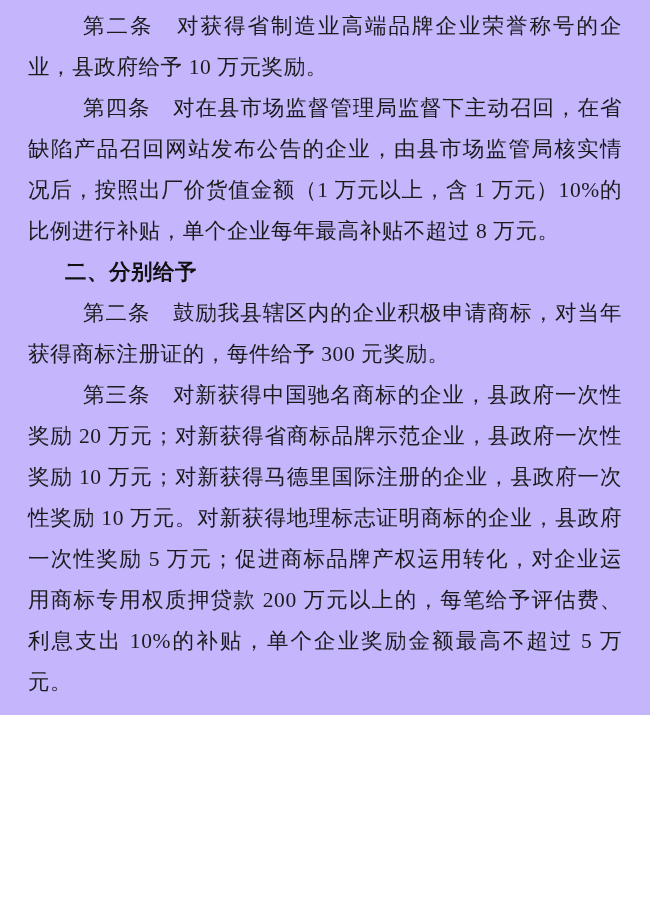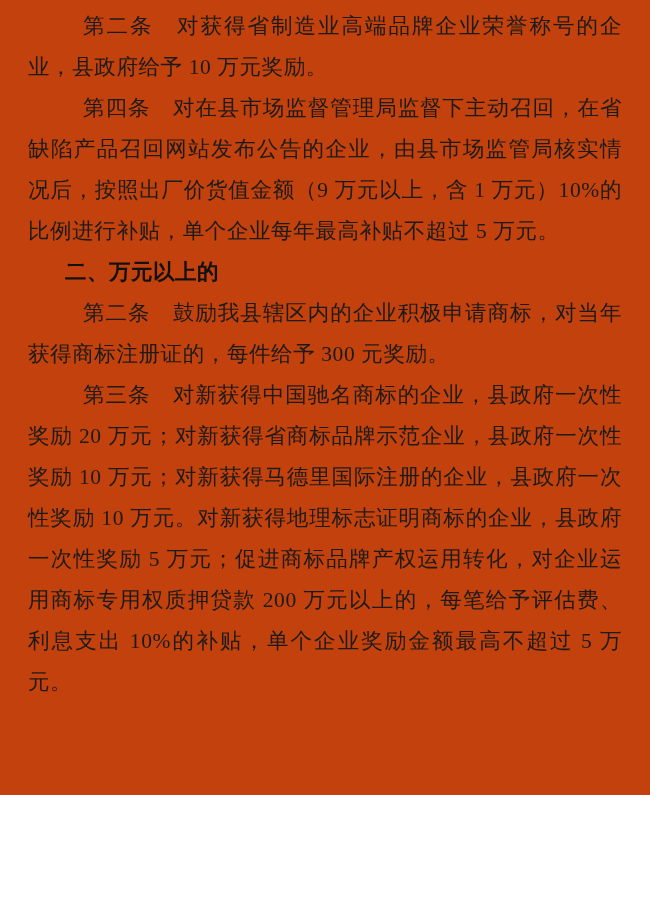--- a/index.html
+++ b/index.html
@@ -4,23 +4,23 @@
 <title>政策文件</title>
 <style>
   html, body {
     margin: 0;
     padding: 0;
     background: #ffffff;
   }
   .page {
     position: relative;
     width: 650px;
-    height: 795px;
+    height: 715px;
     box-sizing: border-box;
-    background: #c2410c;
+    background: #c4b5fd;
     padding: 6px 28px 8px 28px;
     overflow: hidden;
     color: #1b1b1b;
   }
   .para {
     margin: 0;
     font-family: "Liberation Serif", "DejaVu Serif", serif;
     font-size: 21.5px;
     line-height: 41px;
     letter-spacing: 0.6px;
@@ -38,17 +38,17 @@
     letter-spacing: 0.5px;
     color: #111111;
     text-indent: 37px;
   }
 </style>
 </head>
 <body>
 
 <div class="page">
   <p class="para">第二条　对获得省制造业高端品牌企业荣誉称号的企业，县政府给予 10 万元奖励。</p>
-  <p class="para">第四条　对在县市场监督管理局监督下主动召回，在省缺陷产品召回网站发布公告的企业，由县市场监管局核实情况后，按照出厂价货值金额（9 万元以上，含 1 万元）10%的比例进行补贴，单个企业每年最高补贴不超过 5 万元。</p>
-  <h2 class="heading">二、万元以上的</h2>
+  <p class="para">第四条　对在县市场监督管理局监督下主动召回，在省缺陷产品召回网站发布公告的企业，由县市场监管局核实情况后，按照出厂价货值金额（1 万元以上，含 1 万元）10%的比例进行补贴，单个企业每年最高补贴不超过 8 万元。</p>
+  <h2 class="heading">二、分别给予</h2>
   <p class="para">第二条　鼓励我县辖区内的企业积极申请商标，对当年获得商标注册证的，每件给予 300 元奖励。</p>
   <p class="para">第三条　对新获得中国驰名商标的企业，县政府一次性奖励 20 万元；对新获得省商标品牌示范企业，县政府一次性奖励 10 万元；对新获得马德里国际注册的企业，县政府一次性奖励 10 万元。对新获得地理标志证明商标的企业，县政府一次性奖励 5 万元；促进商标品牌产权运用转化，对企业运用商标专用权质押贷款 200 万元以上的，每笔给予评估费、利息支出 10%的补贴，单个企业奖励金额最高不超过 5 万元。</p>
 </div>
 
 </body></html>

